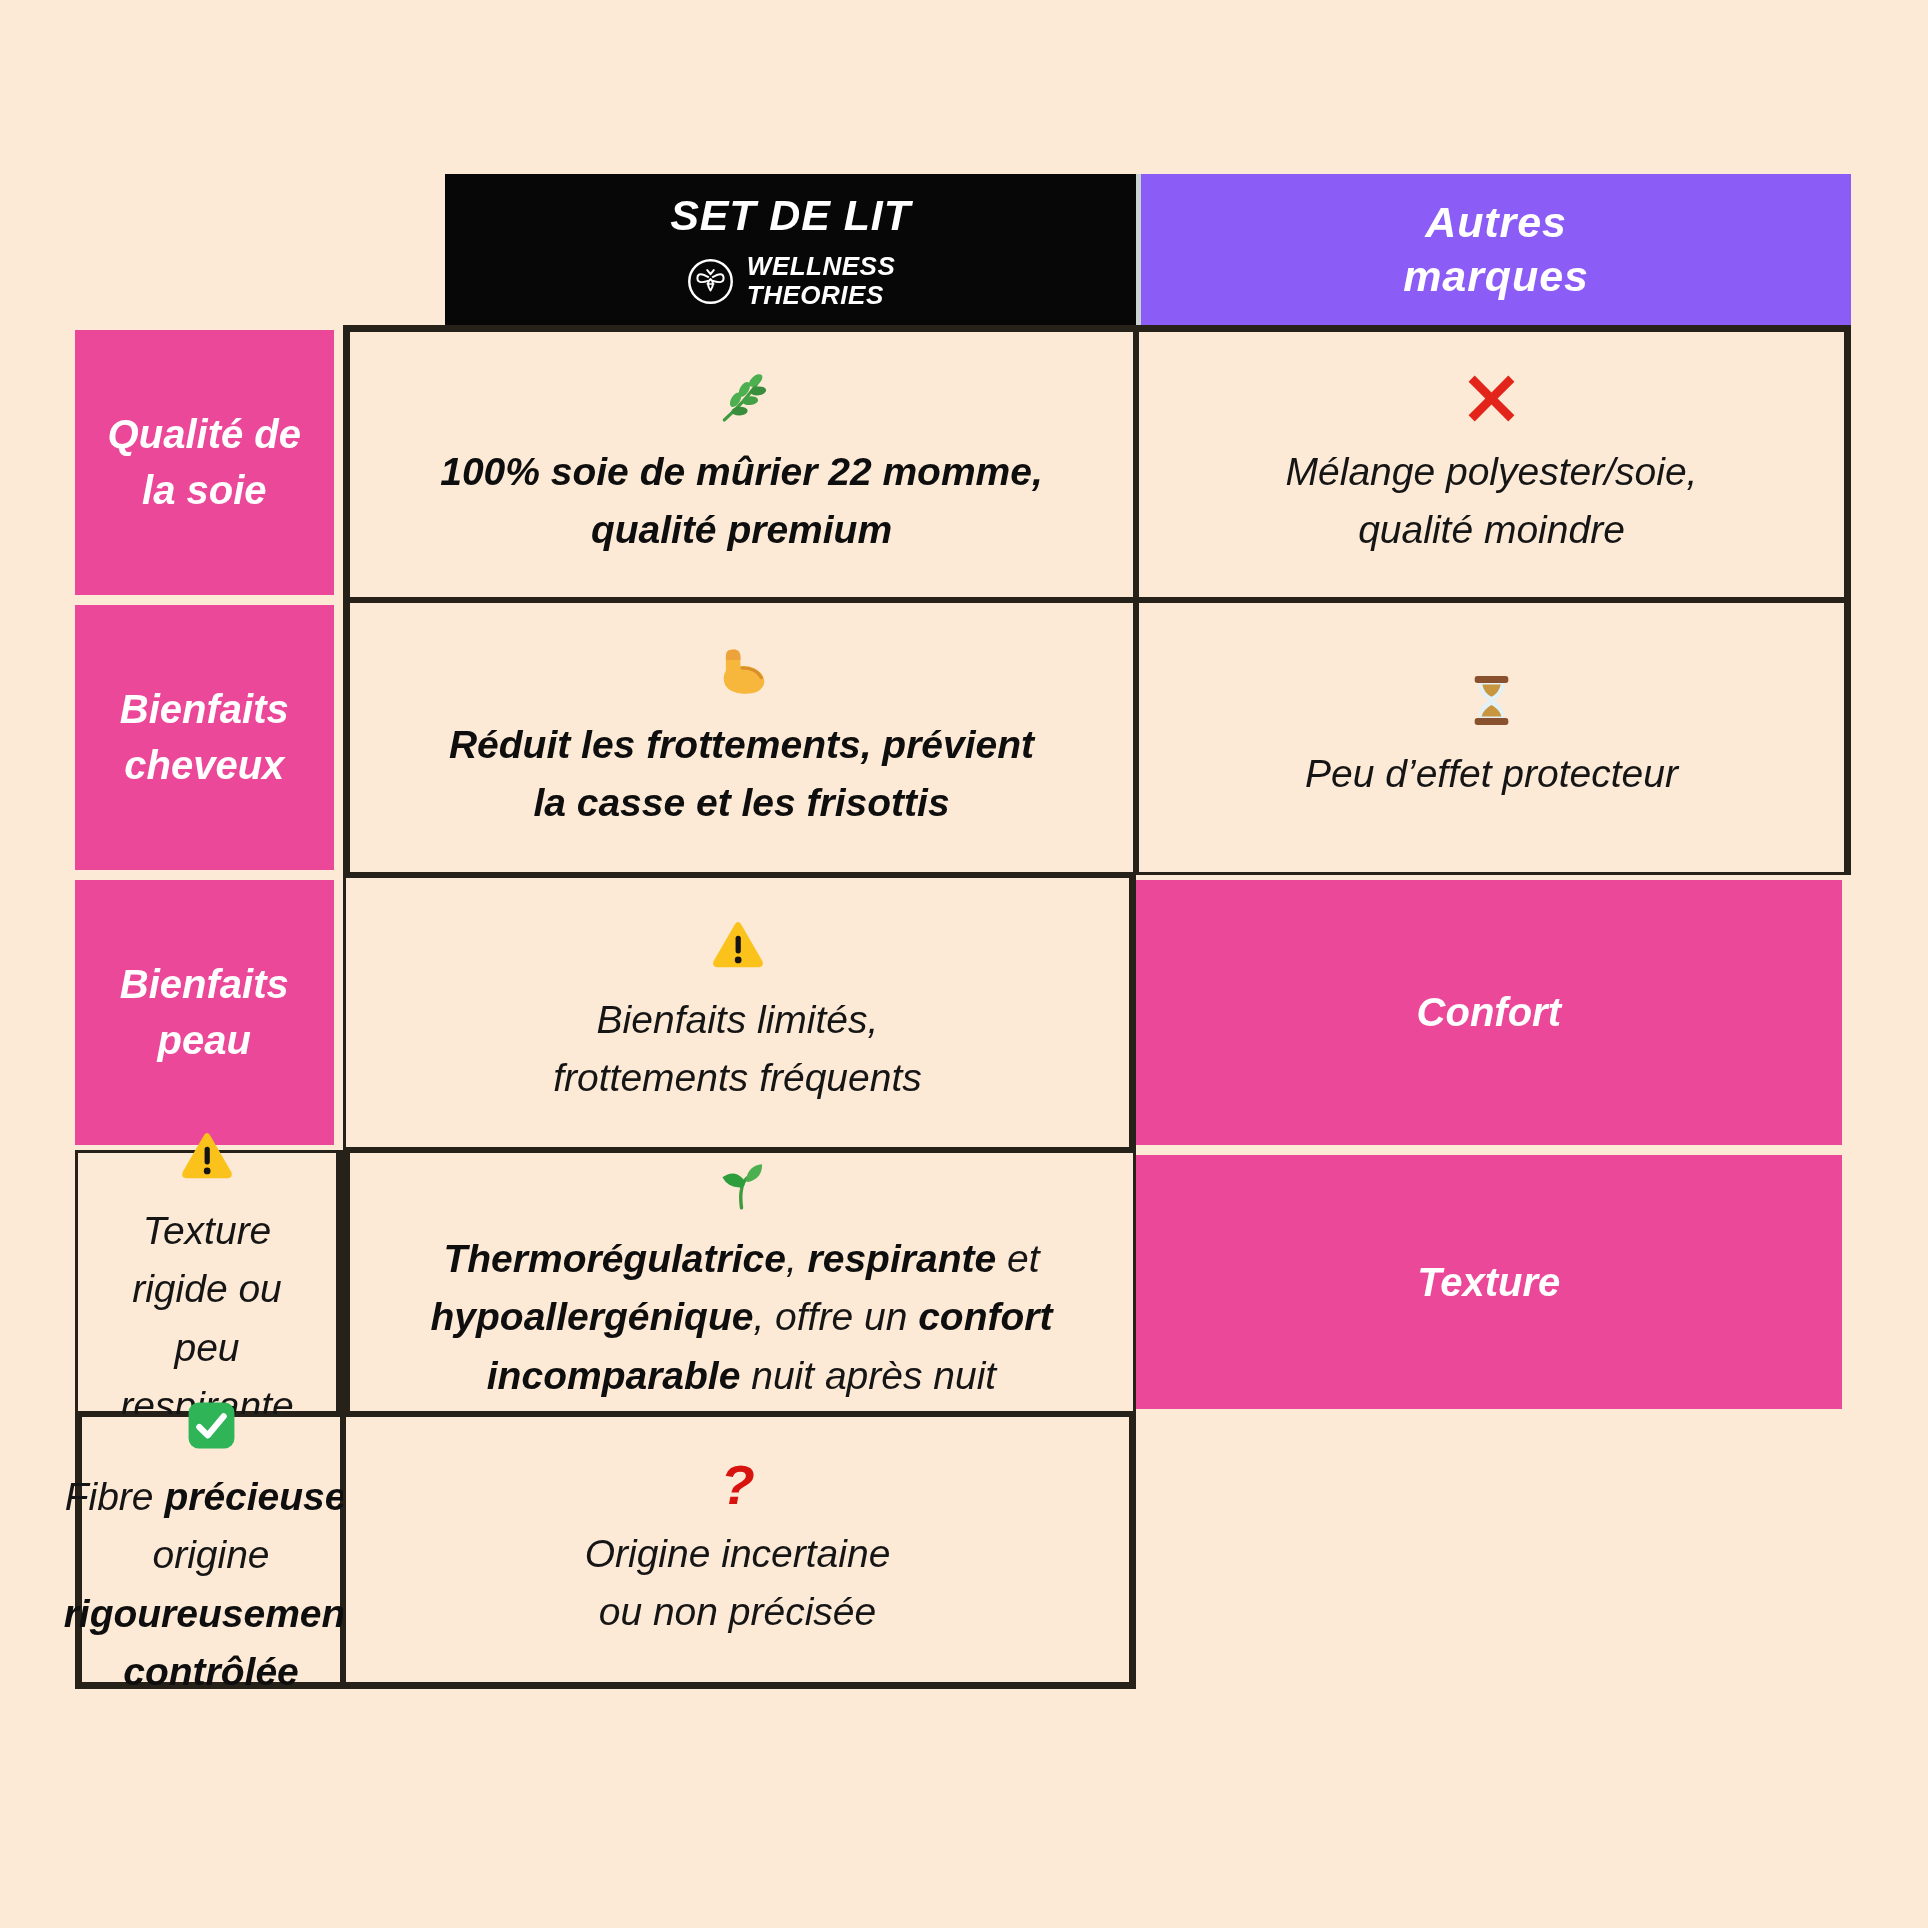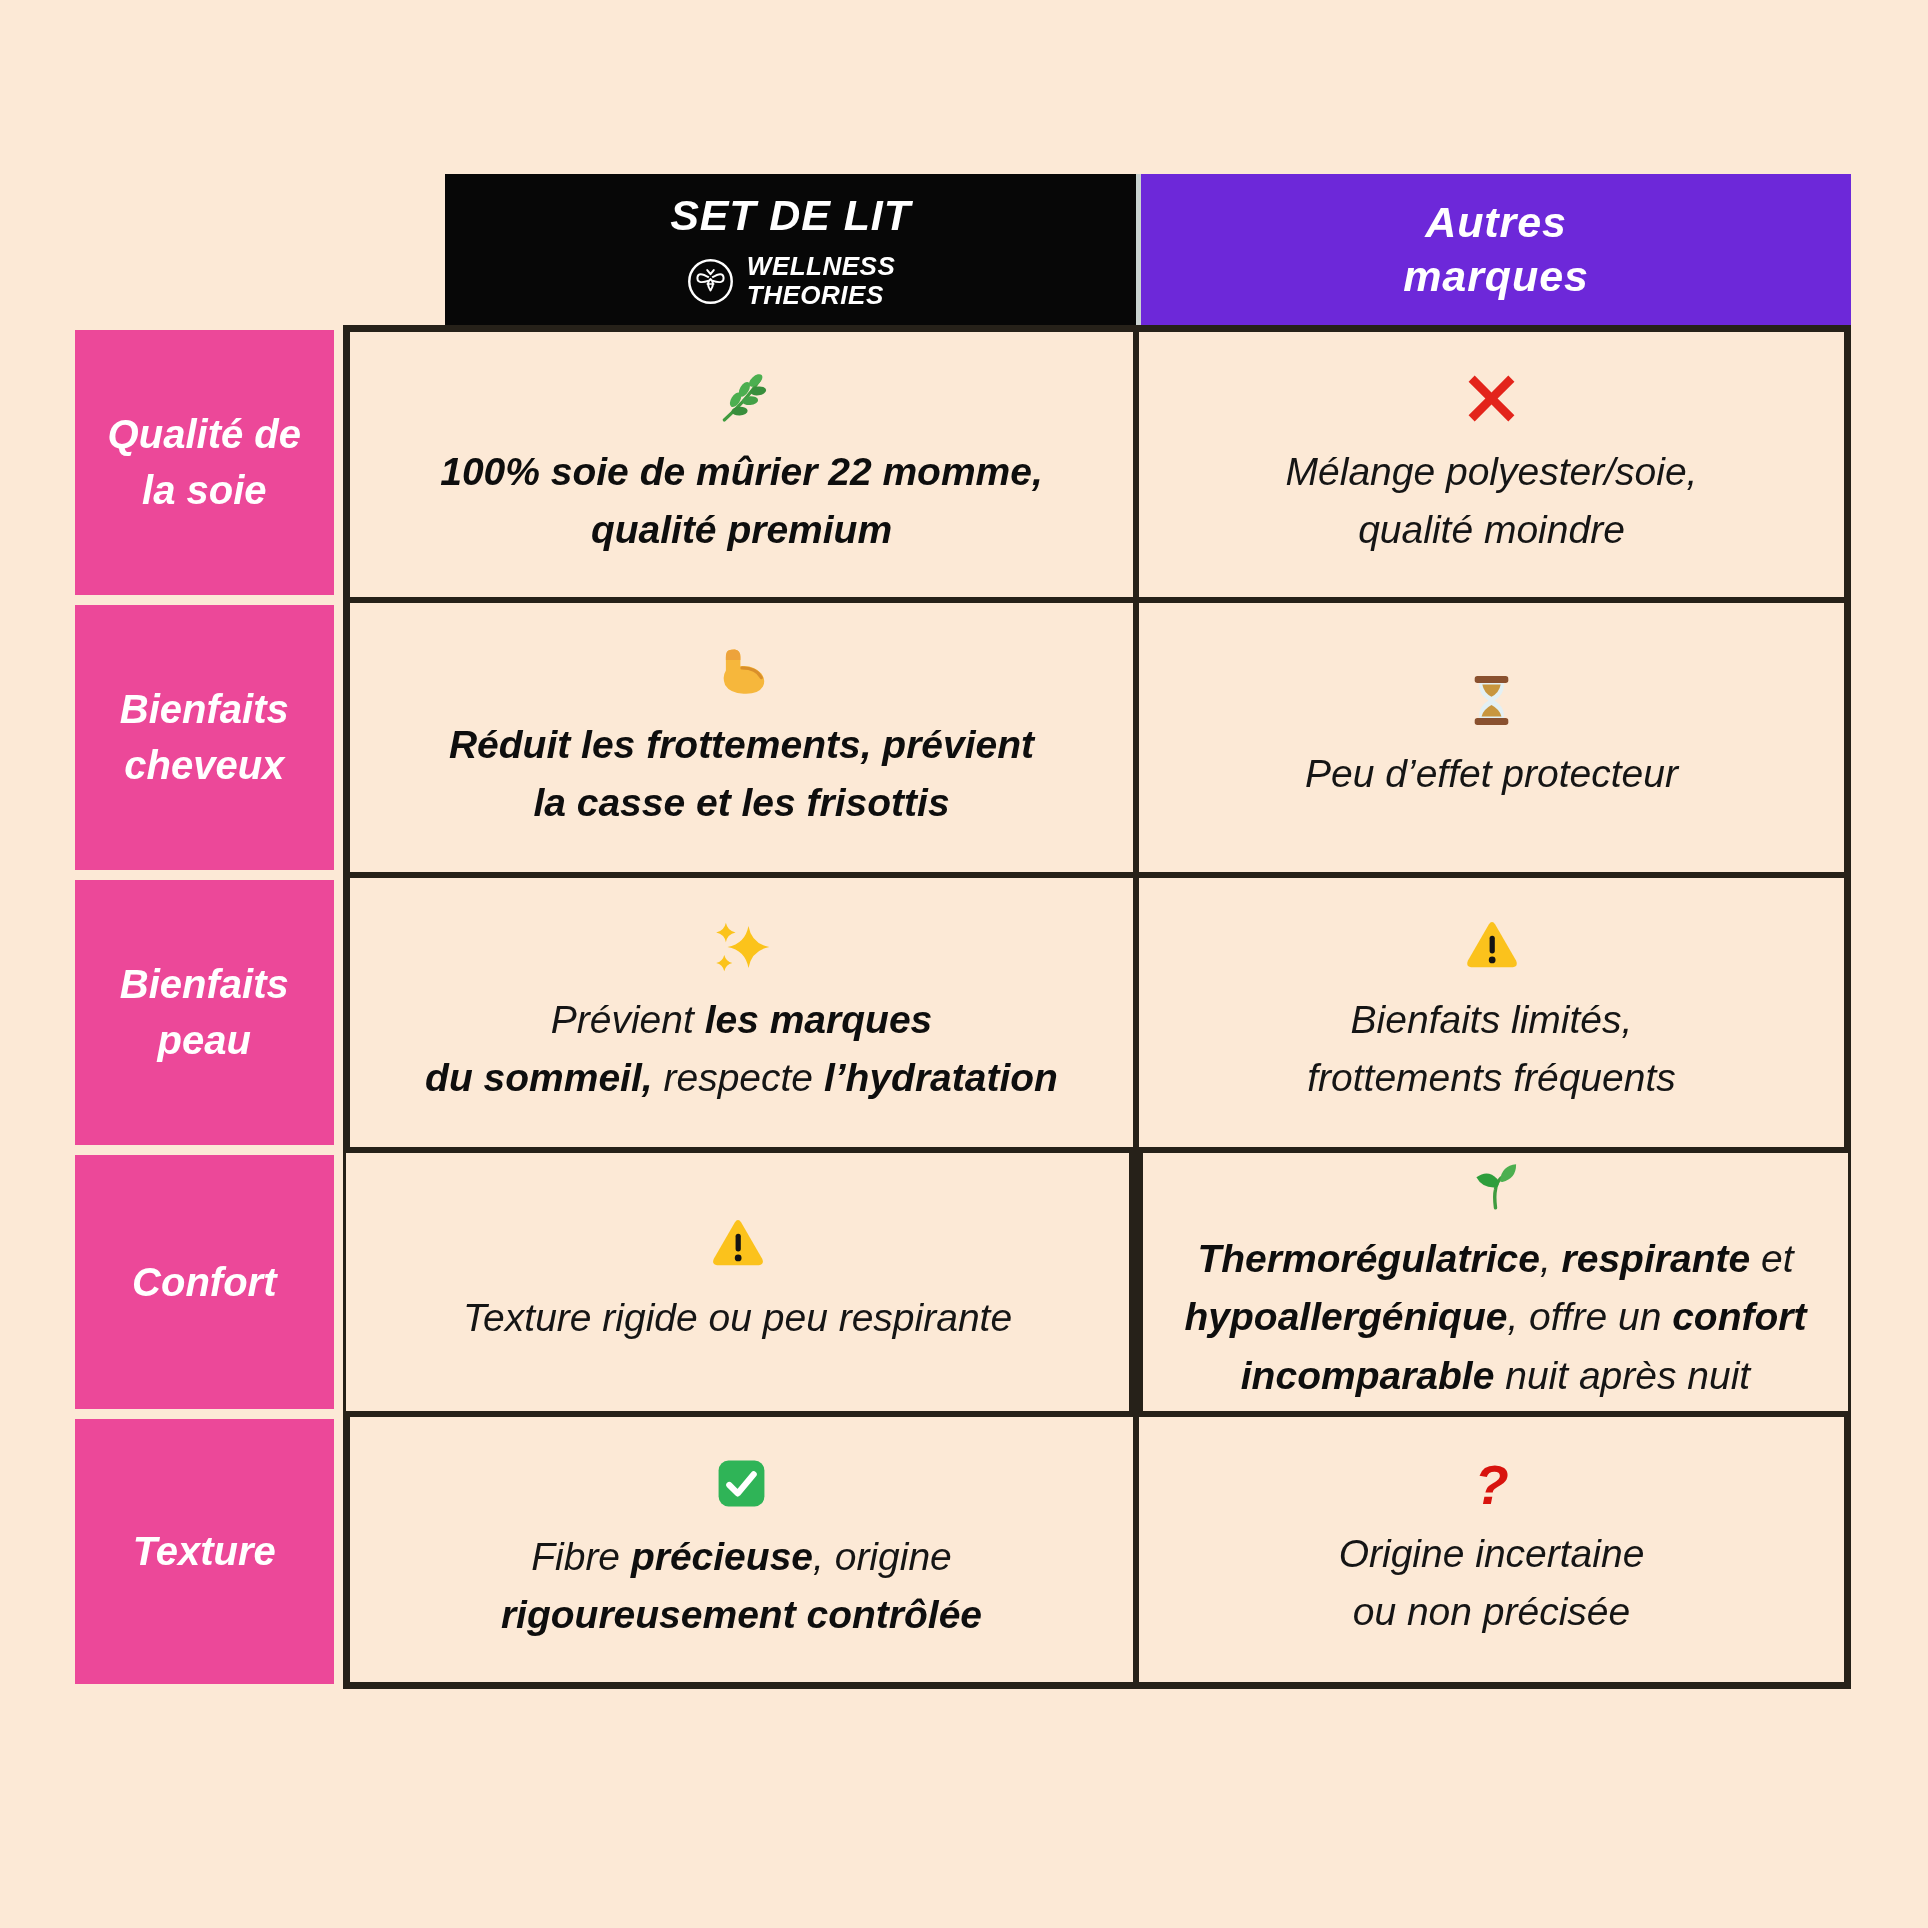--- a/index.html
+++ b/index.html
@@ -17,21 +17,21 @@
     grid-template-rows:151px 275px 275px 275px 264px 275px;
     font-style:italic;
   }
   .corner{background:transparent;}
   
   .h-brand{
     background:#070707;margin-left:102px;
     display:flex;flex-direction:column;align-items:center;justify-content:center;gap:9.4px;
   }
   .h-others{
-    background:#6d28d9;border-left:5.6px solid #c9d2d0;
+    background:#8b5cf6;border-left:5.6px solid #c9d2d0;
     display:flex;align-items:center;justify-content:center;
   }
   .h-title{
     color:#ffffff;font-size:43px;font-weight:700;letter-spacing:0.9px;
     line-height:1.25;white-space:pre-line;text-align:center;
   }
   .logo-row{display:flex;align-items:center;gap:12.2px;}
   .logo-text{
     color:#ffffff;font-size:26px;font-weight:700;line-height:1.12;
     letter-spacing:0.5px;text-align:left;
@@ -150,31 +150,20 @@
         <path d="M36 42 Q47 48 49 57 H23 Q25 48 36 42 Z" fill="#c8963e"></path>
       </svg>
     </span>
     <div class="ctext">Peu d’effet protecteur</div>
   </div>
 
   <div class="lwrap">
     <div class="lbox">Bienfaits
 peau</div>
   </div>
-  <div class="cell c-mid">
-    <span class="icon">
-      <svg viewBox="0 0 72 72">
-        <path d="M44 10 Q48 32 70 36 Q48 40 44 62 Q40 40 18 36 Q40 32 44 10 Z" fill="#fbc31b"></path>
-        <path d="M16 6 Q18 16 28 18 Q18 20 16 30 Q14 20 4 18 Q14 16 16 6 Z" fill="#fbc31b"></path>
-        <path d="M14 46 Q16 54 24 56 Q16 58 14 66 Q12 58 4 56 Q12 54 14 46 Z" fill="#fbc31b"></path>
-      </svg>
-    </span>
-    <div class="ctext"><span>Prévient </span><b>les marques
-du sommeil,</b><span> respecte </span><b>l’hydratation</b></div>
-  </div>
   <div class="cell c-right">
     <span class="icon">
       <svg viewBox="0 0 72 72">
         <path d="M32 8 Q36 2 40 8 L66 53 Q69 60 62 61 H10 Q3 60 6 53 Z" fill="#fbc21c"></path>
         <rect x="33" y="22" width="6.5" height="22" rx="3.2" fill="#141414"></rect>
         <circle cx="36.2" cy="52" r="4.2" fill="#141414"></circle>
       </svg>
     </span>
     <div class="ctext">Bienfaits limités,
 frottements fréquents</div>

